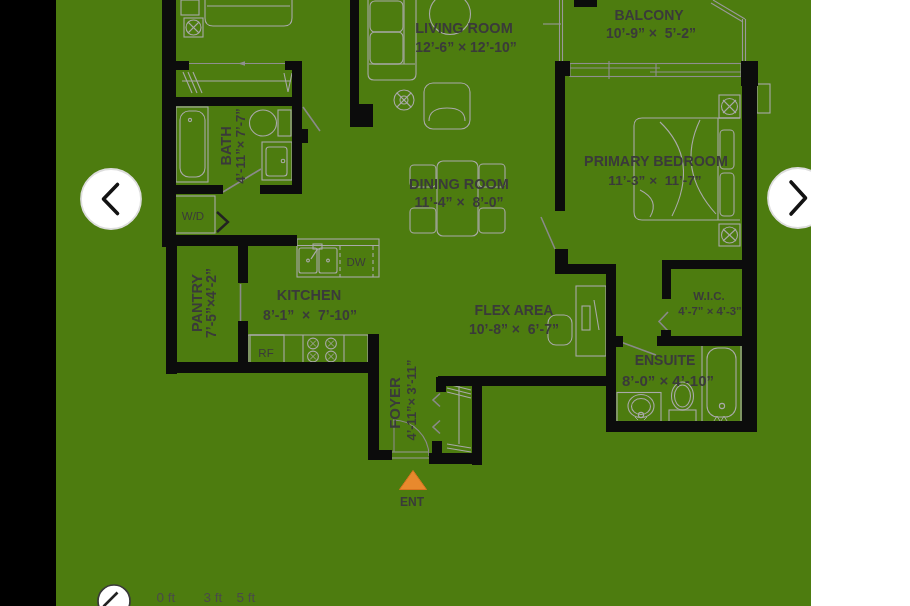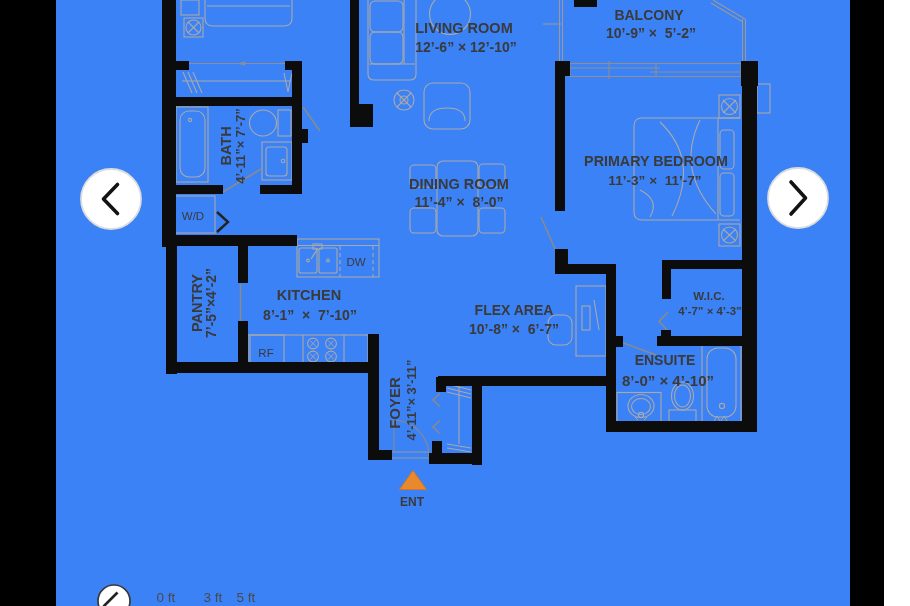--- a/index.html
+++ b/index.html
@@ -1,16 +1,16 @@
 <!DOCTYPE html>
 <html><head>
 <meta charset="utf-8">
 <style>
   html,body{margin:0;padding:0;}
-  #stage{position:relative;width:884px;height:606px;background:#3b82f6;overflow:hidden;
+  #stage{position:relative;width:811px;height:606px;background:#4d7c0f;overflow:hidden;
     font-family:"Liberation Sans", sans-serif;}
   .bar{position:absolute;top:0;height:606px;background:#000;}
 </style>
 </head>
 <body>
 <div id="stage">
 
 <div class="bar" style="left:0;width:56px;"></div>
 
 <div class="bar" style="left:850px;width:60px;"></div>

